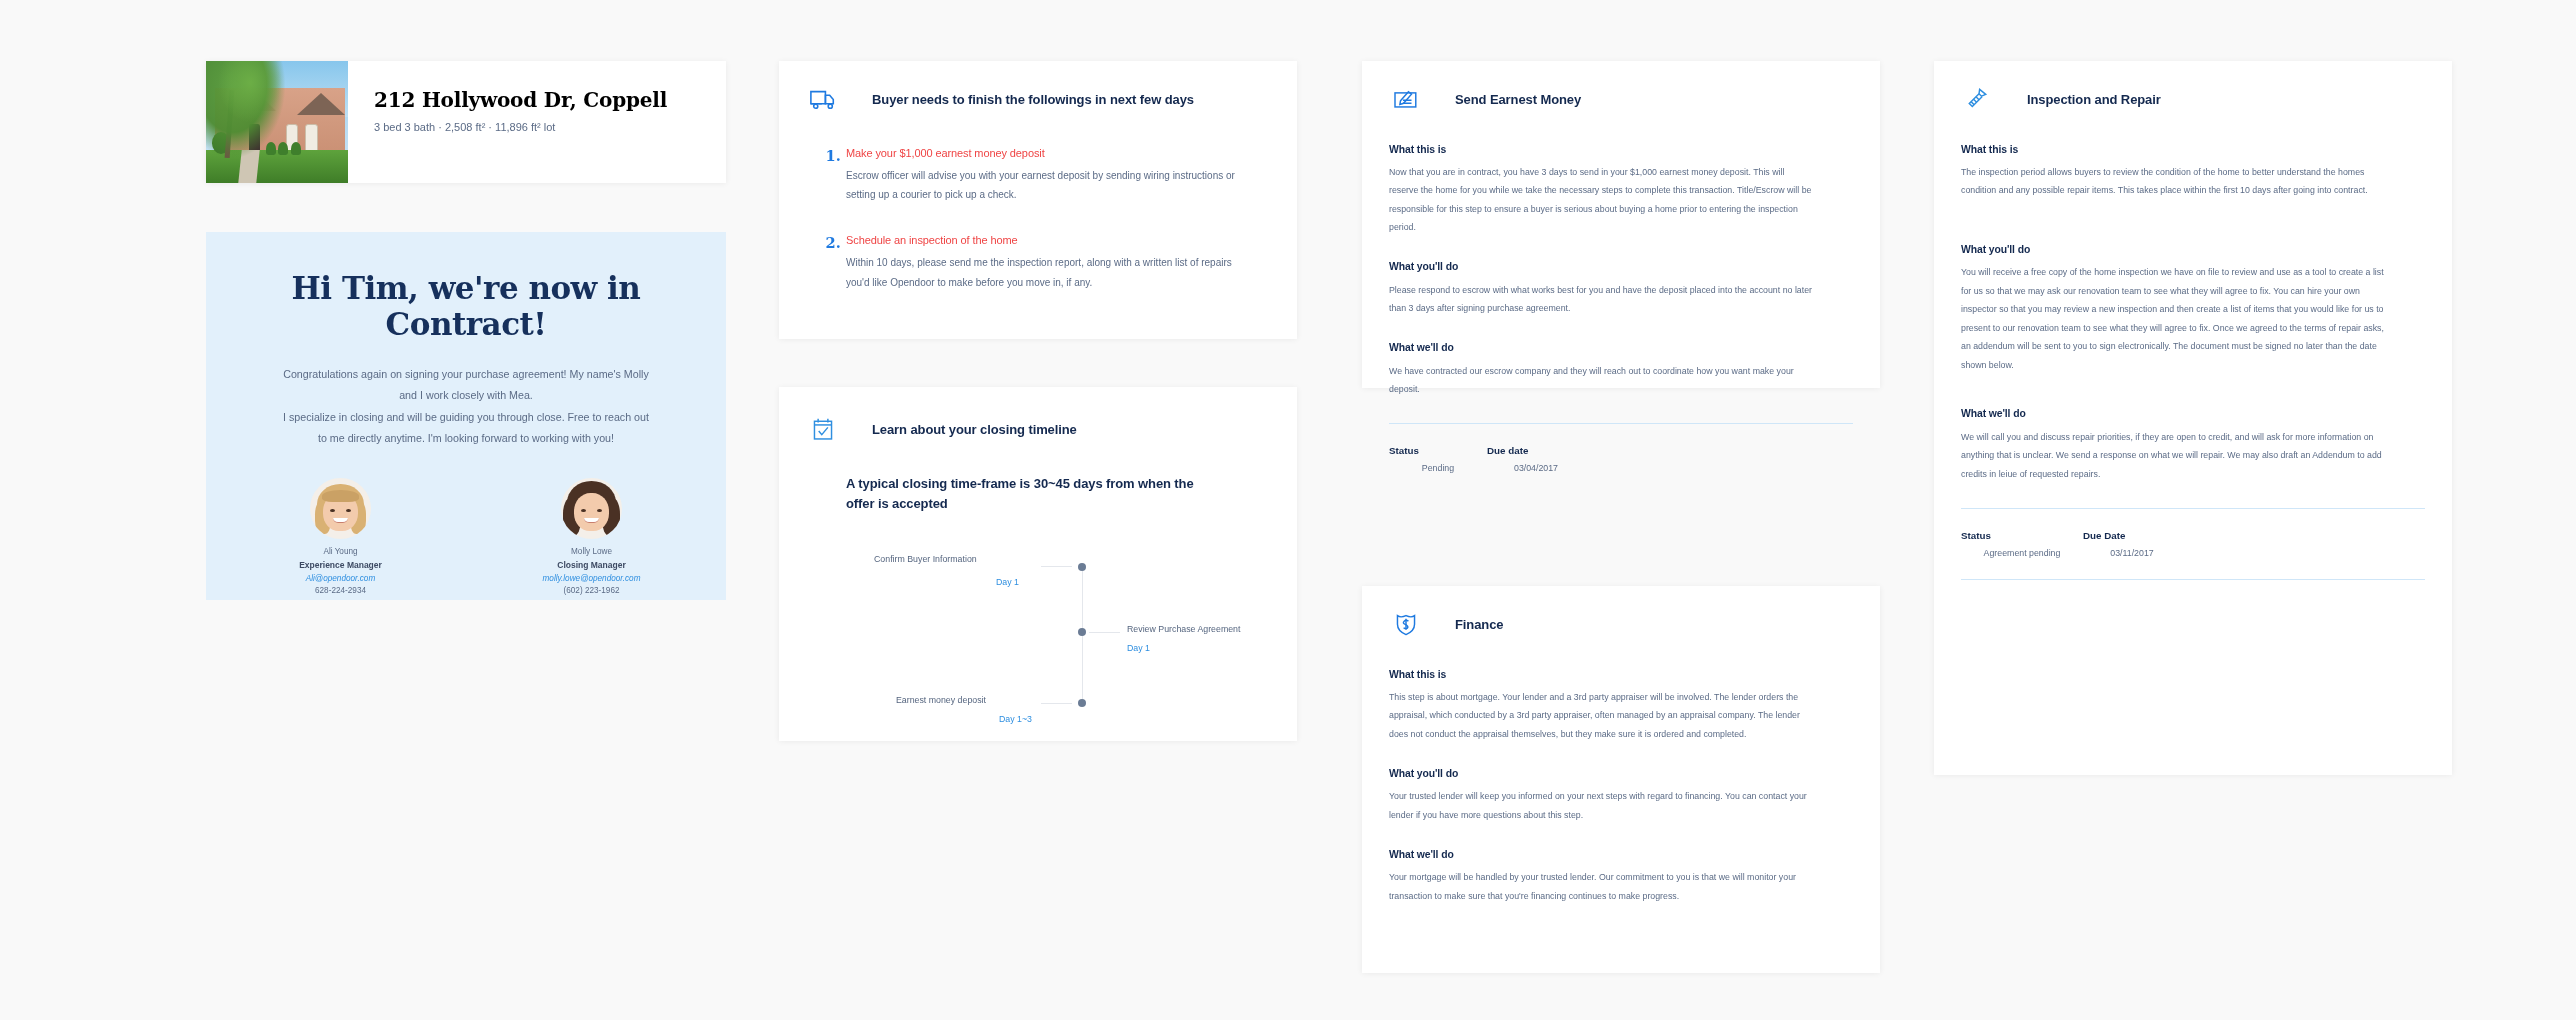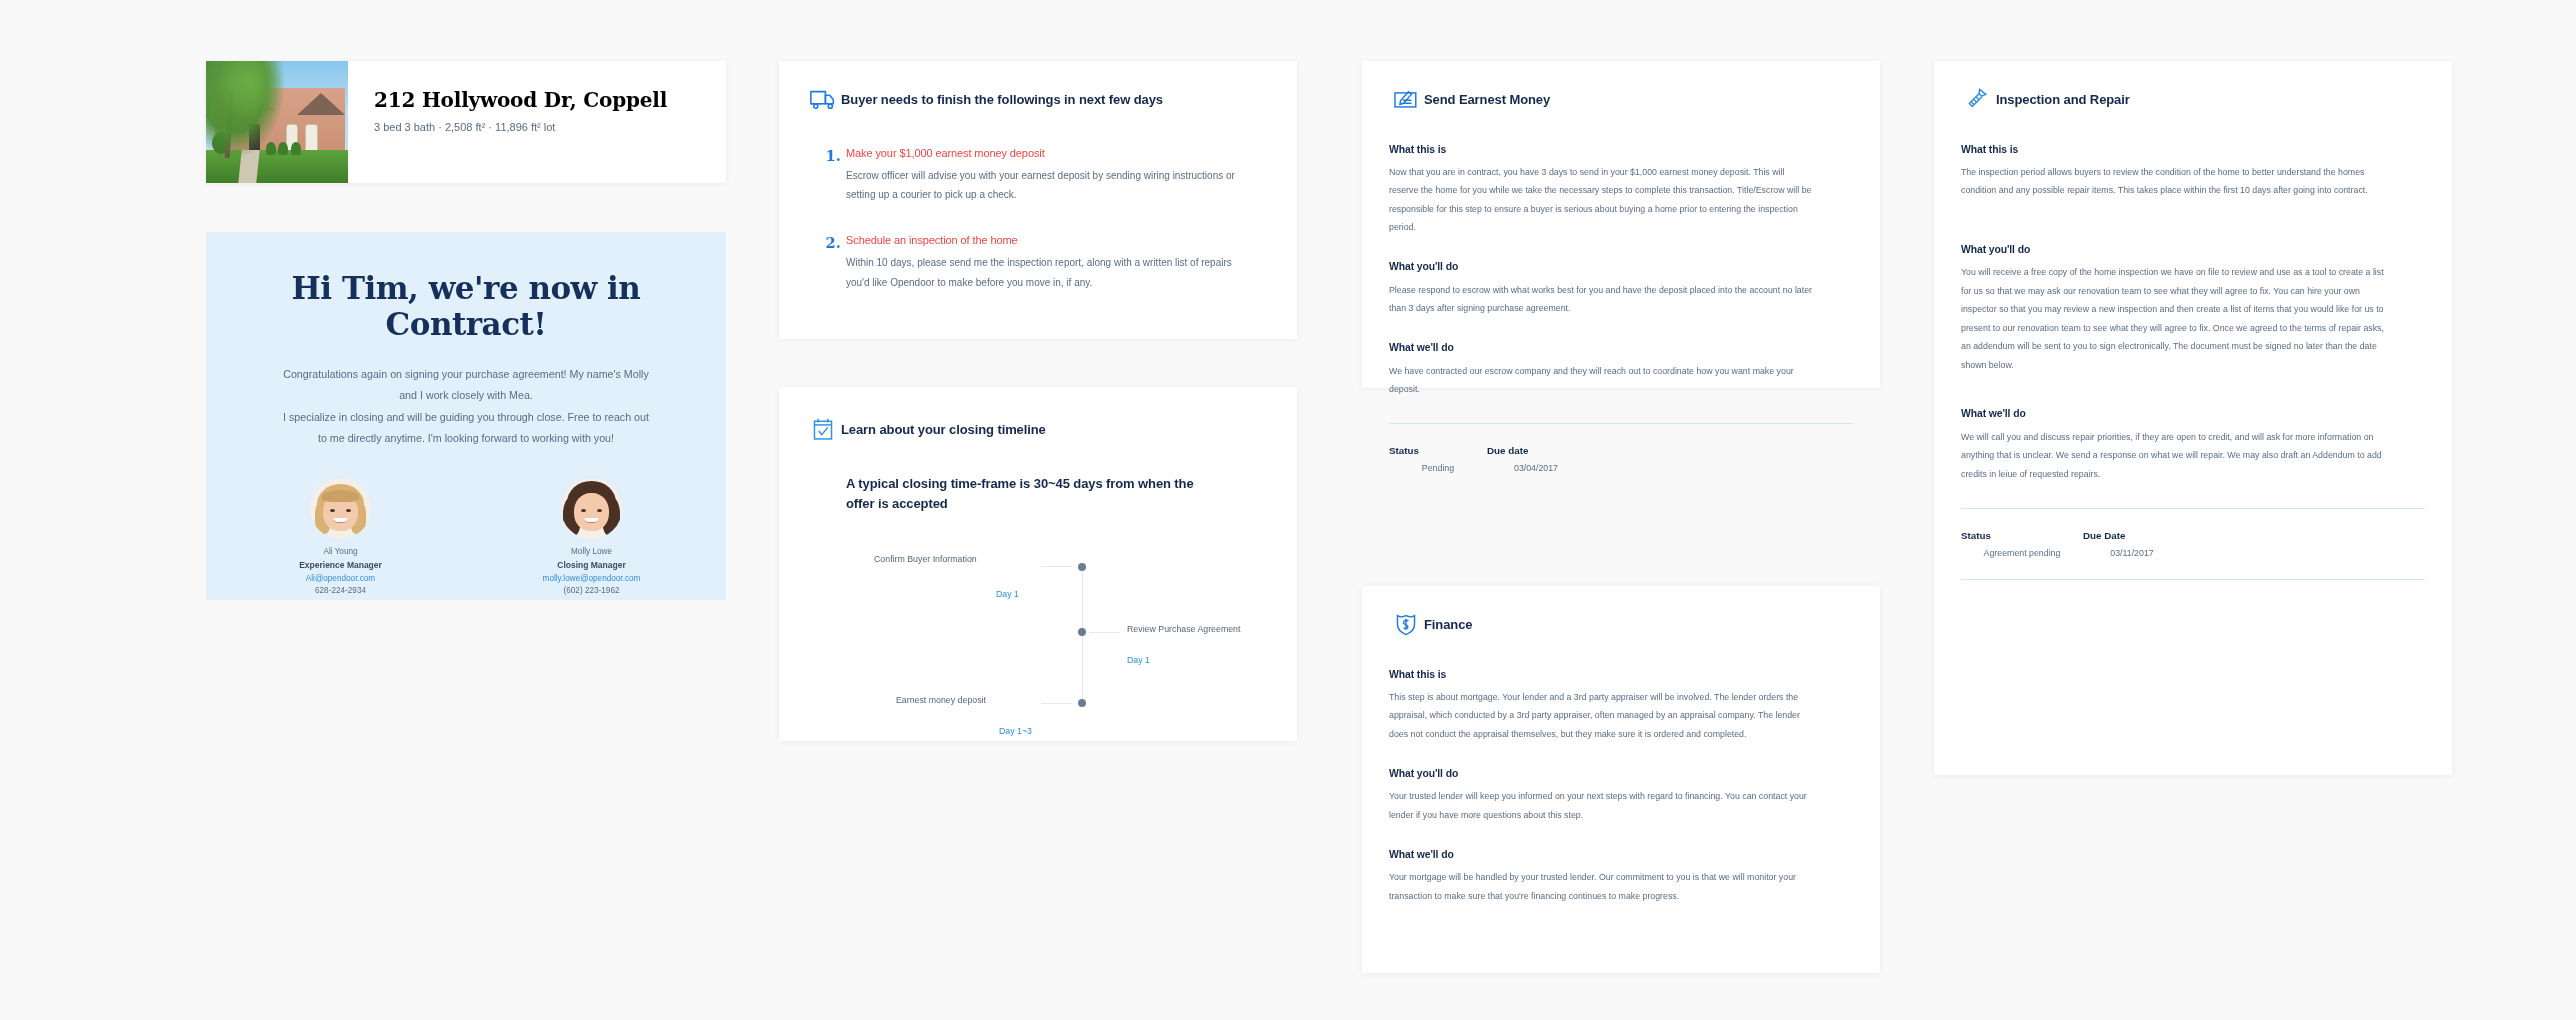--- a/index.html
+++ b/index.html
@@ -112,26 +112,26 @@
   .av-hairB3 { position:absolute; right:4%; top:34%; width:28%; height:62%;
     border-radius: 42%; background:#4a3124; }
   .av-smile { position:absolute; left:38%; top:66%; width:24%; height:9%;
     border-radius: 0 0 24.4px 24.4px; background:#fff; border-bottom:1.2px solid #c97f6e; }
   .av-eyeL { position:absolute; left:33%; top:52%; width:8%; height:5%;
     border-radius:50%; background:#4a3124; }
   .av-eyeR { position:absolute; right:33%; top:52%; width:8%; height:5%;
     border-radius:50%; background:#4a3124; }
   .c-name { font-size: 8.2px; color:#5b6b86; }
   .c-role { font-size: 8.5px; color:#3d4a63; font-weight: 700; margin-top: 3.7px; }
-  .c-email { font-size: 8.2px; color:#2f8fe0; margin-top: 3.7px; }
+  .c-email { font-size: 8.2px; color:#2f8fe0; margin-top: 3.7px; font-style: italic; }
   .c-phone { font-size: 8.2px; color:#5b6b86; margin-top: 3.7px; }
 
   
   #todo-card { left: 779px; top: 61px; width: 518px; height: 278px; padding: 23px 27px 0 27px; }
-  .card-head { display:flex; align-items:center; gap: 2px; }
+  .card-head { display:flex; align-items:center; gap: 33px; }
   .card-head h2 {
     font-size: 13px; color:#14294f; font-weight:700; letter-spacing:-0.1px;
   }
   .icon-box { width: 33px; height: 30.5px; flex:none; display:flex; align-items:center; justify-content:center; }
   .todo-list { margin-top: 32px; }
   .todo-item { display:flex; margin-bottom: 29px; }
   .todo-num {
     width: 40px; flex:none; color:#1f7ae0; font-weight:700; font-size: 14.6px;
     font-family: "DejaVu Serif", serif; padding-left: 19.5px;
   }
@@ -145,21 +145,21 @@
   }
   .timeline { position: relative; margin-top: 33px; height: 165px; }
   .tl-axis {
     position:absolute; left: 276px; top: 16px; width: 1.2px; height: 140px;
     background: #e4e7ec;
   }
   .tl-node { position:absolute; left: 272px; width: 8px; height: 8px;
     border-radius:50%; background:#6b7c95; }
   .tl-conn { position:absolute; height:1.2px; background:#e4e7ec; }
   .tl-label { position:absolute; font-size: 8.8px; color:#55657f; white-space: nowrap; }
-  .tl-day { position:absolute; font-size: 8.8px; color:#2f8fe0; white-space: nowrap; margin-top: 12px; }
+  .tl-day { position:absolute; font-size: 8.8px; color:#2f8fe0; white-space: nowrap; }
 
   
   #earnest-card { left: 1362px; top: 61px; width: 518px; height: 327px; padding: 23px 27px 0 27px; }
   #finance-card { left: 1362px; top: 586px; width: 518px; height: 387px; padding: 23px 27px 0 27px; }
   
   #inspect-card { left: 1934px; top: 61px; width: 518px; height: 714px; padding: 23px 27px 0 27px; }
 
   .sec { margin-top: 24.4px; }
   .sec h3 { font-size: 10.4px; color:#14294f; font-weight:700; letter-spacing:-0.1px; }
   .sec p { font-size: 8.8px; color:#5b6b86; line-height: 2.1; margin-top: 8.5px; max-width: 427px; }

